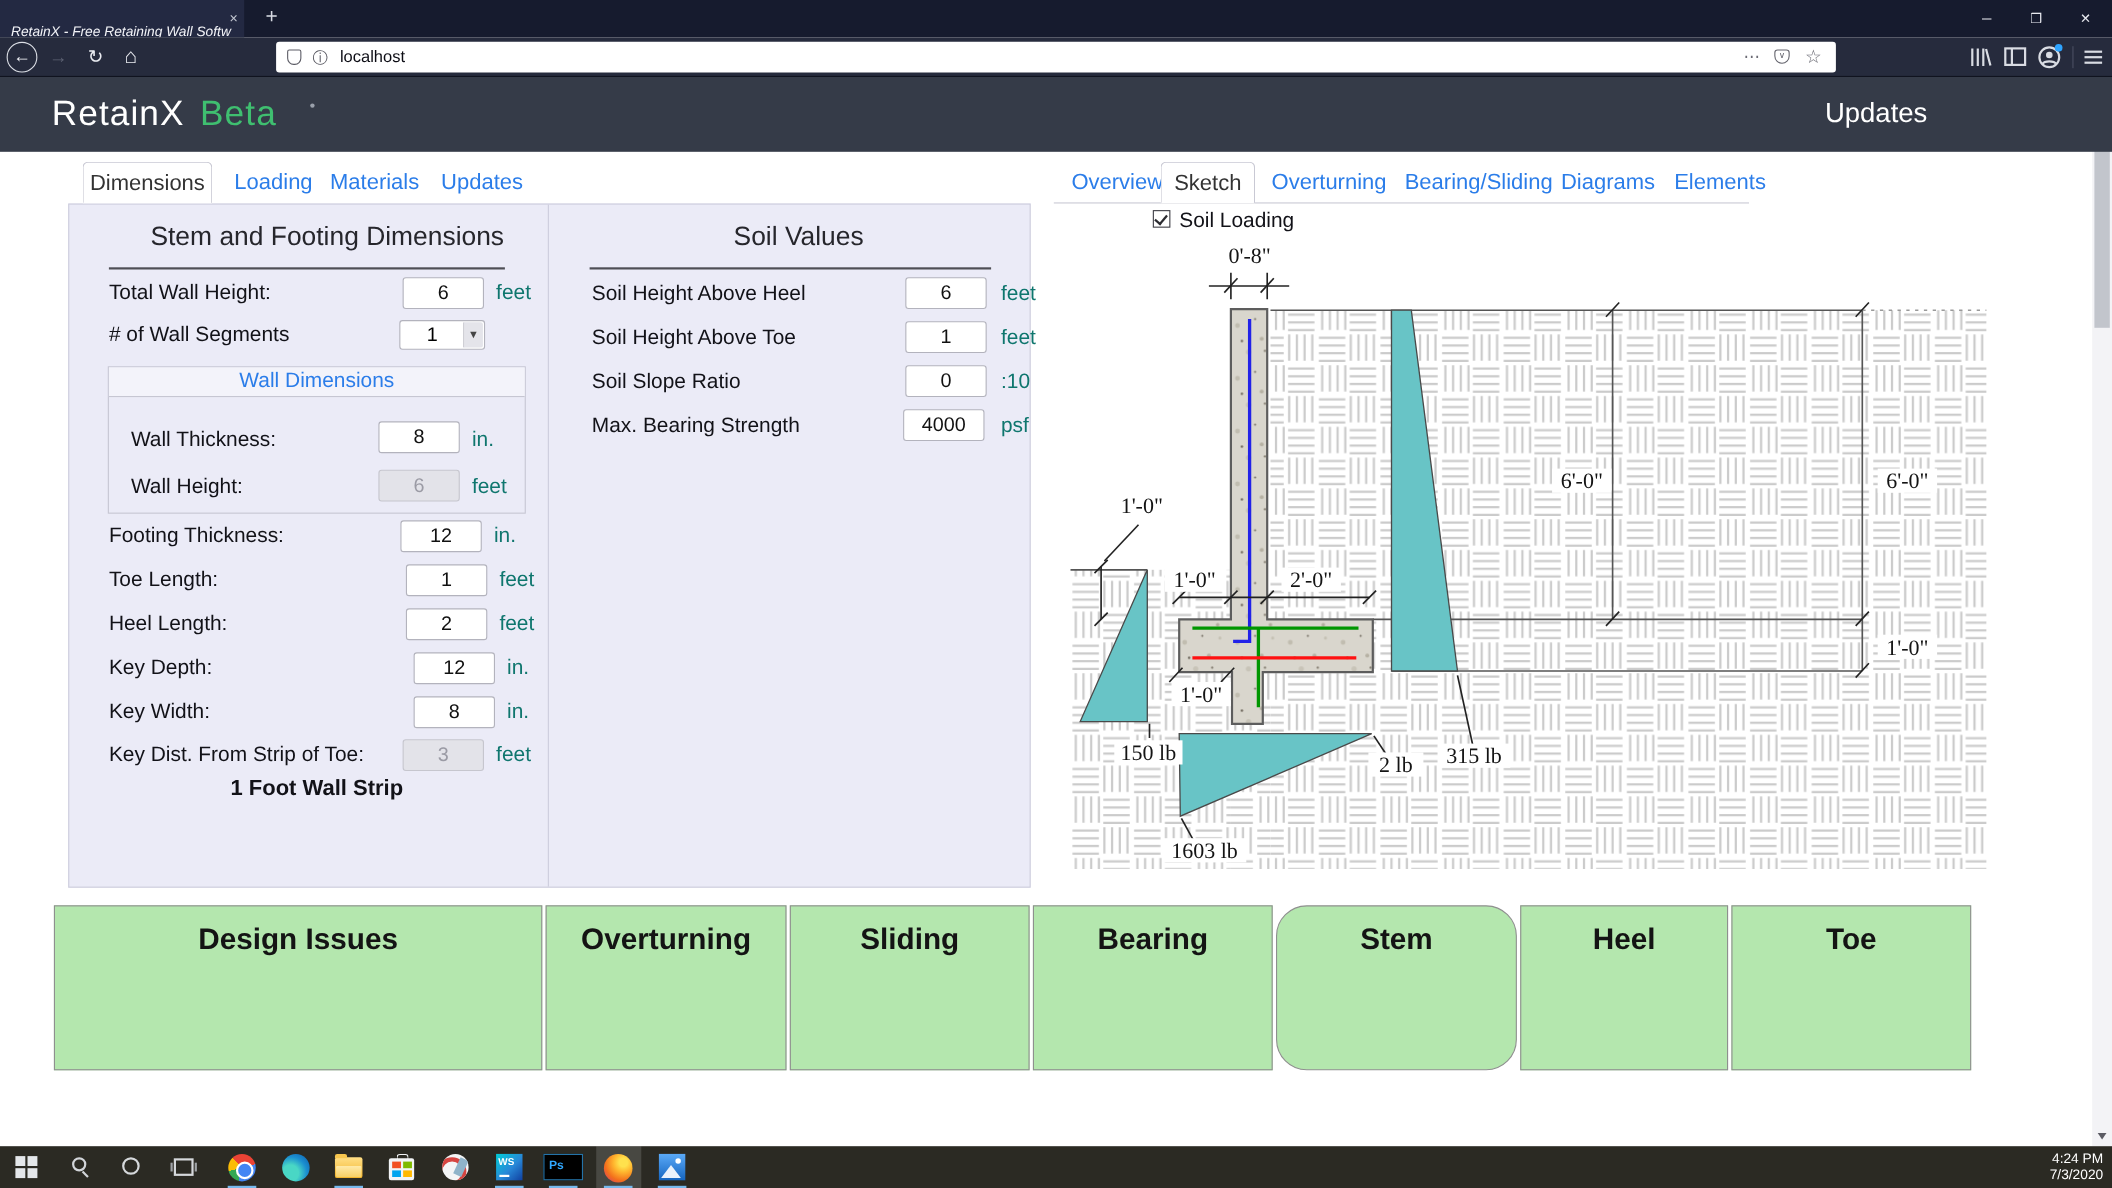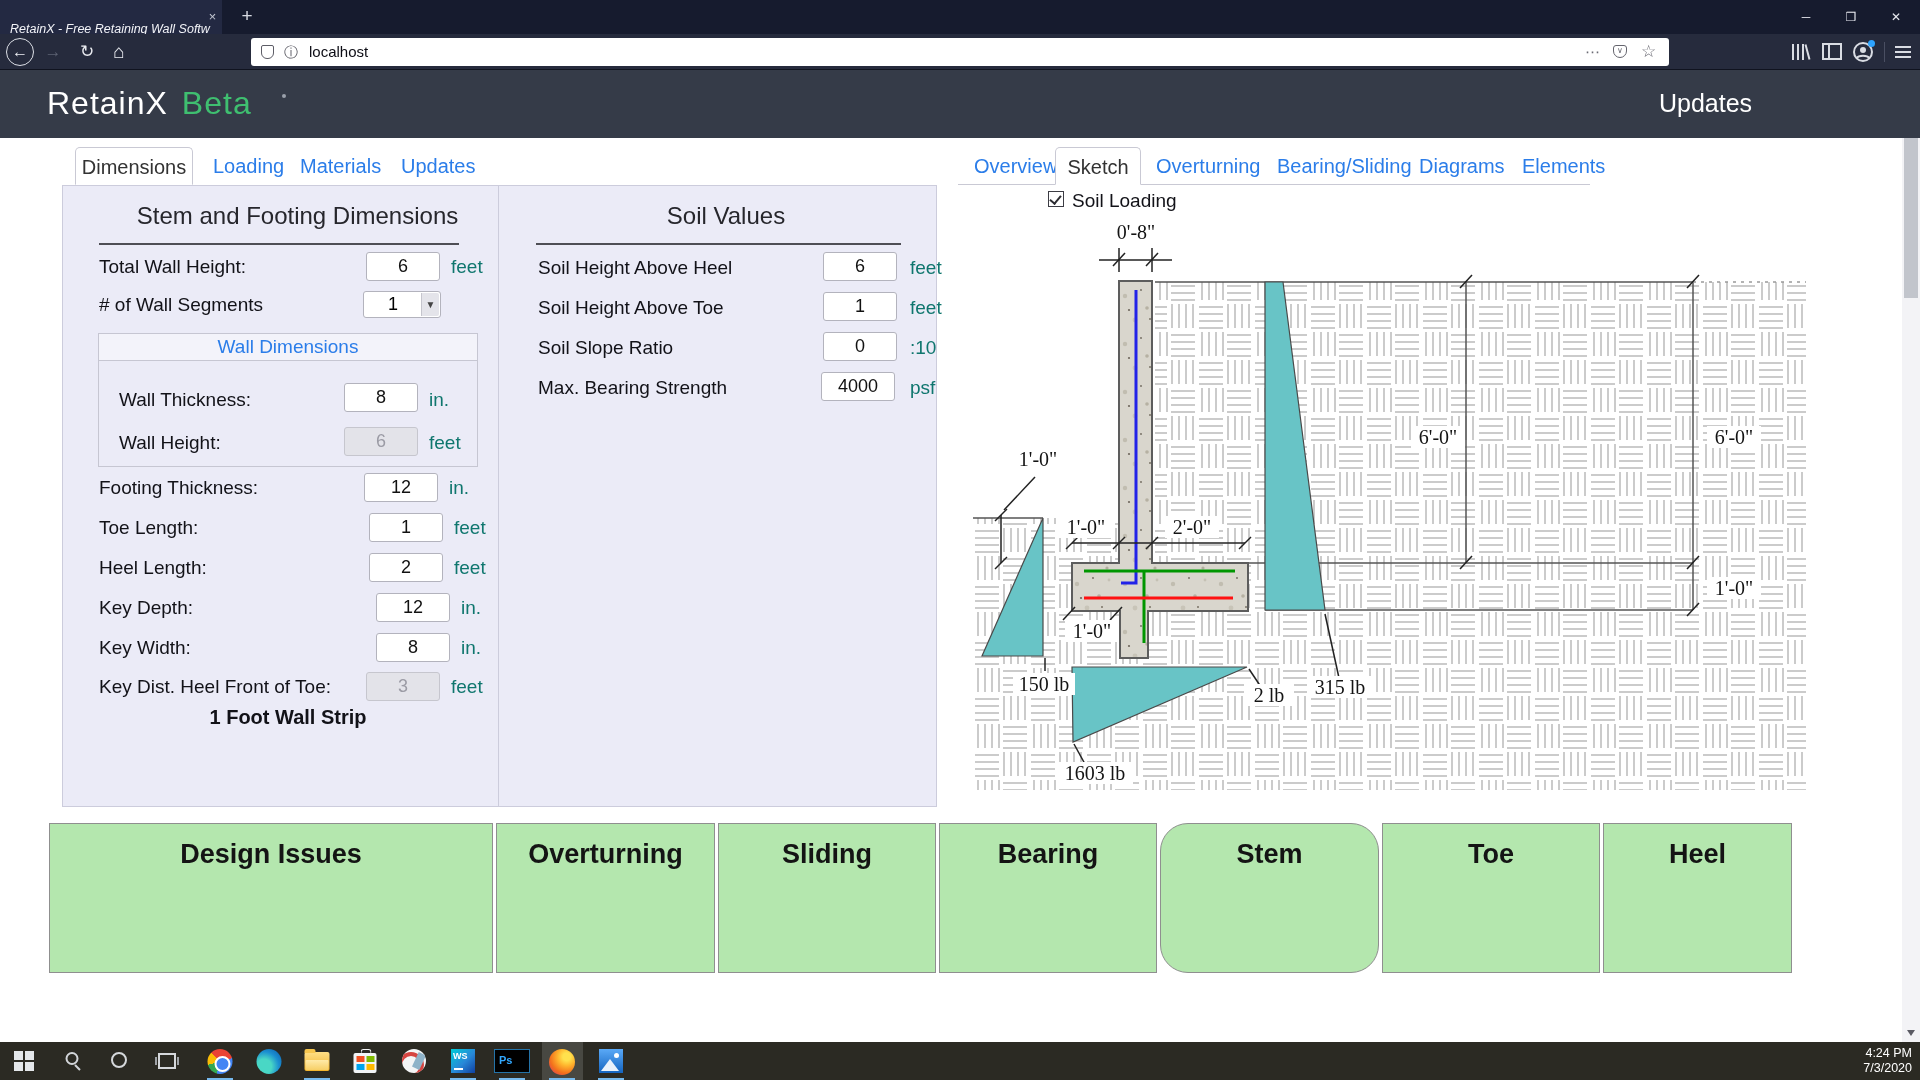--- a/index.html
+++ b/index.html
@@ -251,21 +251,21 @@
     <div class="funit" style="left:391px; top:371px;">feet</div>
 
     <div class="frow-label" style="left:36px; top:411px;">Key Depth:</div>
     <input class="finput" style="left: 313px; top: 407px;" value="12">
     <div class="funit" style="left:398px; top:411px;">in.</div>
 
     <div class="frow-label" style="left:36px; top:451px;">Key Width:</div>
     <input class="finput" style="left: 313px; top: 447px;" value="8">
     <div class="funit" style="left:398px; top:451px;">in.</div>
 
-    <div class="frow-label" style="left:36px; top:490px;">Key Dist. Heel Front of Toe:</div>
+    <div class="frow-label" style="left:36px; top:490px;">Key Dist. From Strip of Toe:</div>
     <input class="finput" style="left: 303px; top: 486px;" disabled="" value="3">
     <div class="funit" style="left:388px; top:490px;">feet</div>
 
     <div class="strip-note">1 Foot Wall Strip</div>
 
     <div class="ptitle" style="left:435px; width:440px;padding-left:16px;">Soil Values</div>
     <div class="phr" style="left:473px; top:57px; width:365px;"></div>
 
     <div class="frow-label" style="left:475px; top:71px;">Soil Height Above Heel</div>
     <input class="finput" style="left: 760px; top: 66px;" value="6">
@@ -399,22 +399,22 @@
     <text x="367" y="504" text-anchor="middle">315 lb</text>
   </svg>
   </div>
 
   <div class="results">
     <div class="rbox" style="width:444px;">Design Issues</div>
     <div class="rbox" style="width:219px;">Overturning</div>
     <div class="rbox" style="width:218px;">Sliding</div>
     <div class="rbox" style="width:218px;">Bearing</div>
     <div class="rbox" style="width:219px;border-radius:28px;">Stem</div>
+    <div class="rbox" style="width:189px;">Heel</div>
     <div class="rbox" style="width:218px;">Toe</div>
-    <div class="rbox" style="width:189px;">Heel</div>
   </div>
 
   <div class="taskbar">
     <div class="tb-hl"></div>
 
     <div class="tb" style="left:24px;">
       <div class="ic-start">
           <span></span>
           <span></span>
           <span></span>

